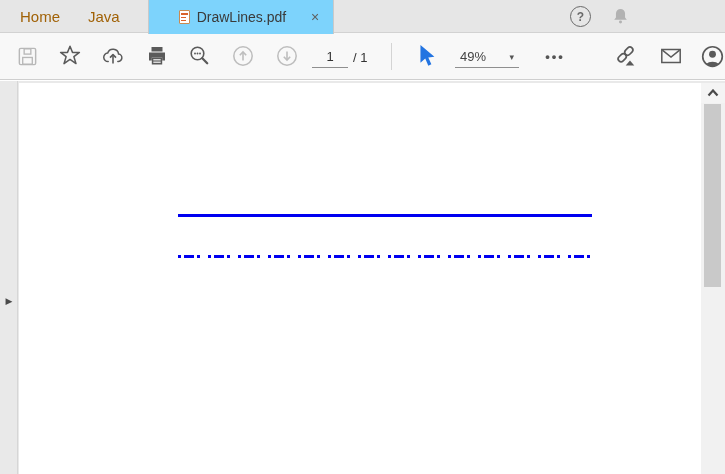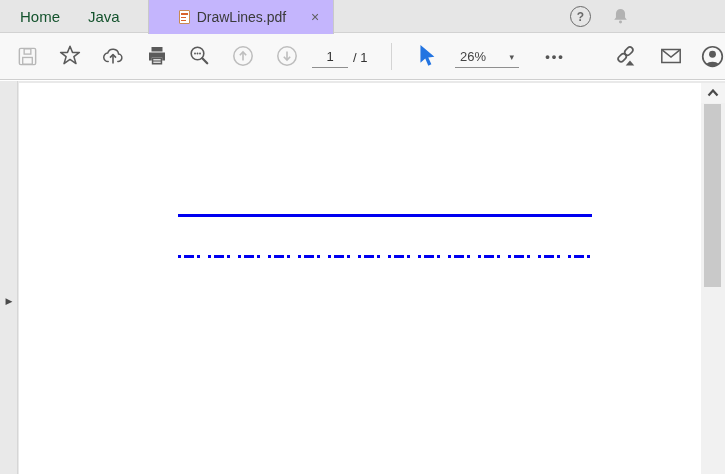--- a/index.html
+++ b/index.html
@@ -9,27 +9,27 @@
     background: #fff; position: relative; color: #3a3a3a;
   }
 
   
   .tabbar {
     height: 33px; background: #e6e6e6; border-bottom: 1px solid #d2d2d2;
     display: flex; align-items: stretch; position: relative; z-index: 2;
   }
   .nav-btn {
     display: flex; align-items: center; padding: 0 6px;
-    font-size: 15px; color: #14532d; cursor: pointer;
+    font-size: 15px; color: #a16207; cursor: pointer;
   }
   .nav-home { margin-left: 14px; }
   .nav-tools { margin-left: 16px; }
   .doc-tab {
     margin-left: 22px; width: 186px; height: 34px;
-    background: #c4b5fd; border-left: 1px solid #c9c9c9; border-right: 1px solid #c9c9c9;
+    background: #7dd3fc; border-left: 1px solid #c9c9c9; border-right: 1px solid #c9c9c9;
     display: flex; align-items: center; font-size: 14px; color: #3a3a3a;
     position: relative;
   }
   .pdf-file-icon {
     width: 11px; height: 14px; margin-left: 30px; position: relative;
     background: #fff; border: 1px solid #c98a52; border-radius: 1px;
     display: inline-block; flex: 0 0 auto;
   }
   .pdf-file-icon::before {
     content: ""; position: absolute; left: 1px; right: 1px; top: 2px;
@@ -204,21 +204,21 @@
 
   <div class="tb-divider"></div>
 
   <div class="tool-btn" style="left:414px">
     <svg width="22" height="24" viewBox="0 0 20 22">
       <path d="M4 1 L4 17.2 L8.4 13.4 L11.2 19.9 L14 18.6 L11.2 12.3 L16.8 11.7 Z" fill="#2374e1"></path>
     </svg>
   </div>
 
   <div class="zoom-ctrl">
-    <span class="zoom-val">26%</span>
+    <span class="zoom-val">49%</span>
     <span class="caret">▾</span>
   </div>
 
   <div class="tool-btn more-btn" style="left:540px;width:30px">
       <span>•••</span>
     </div>
 
   <div class="tool-btn" style="left:612px">
     <svg width="25" height="25" viewBox="0 0 24 24">
       <g transform="rotate(-45 12 10)" fill="none" stroke="#5a5a5a" stroke-width="1.6">

